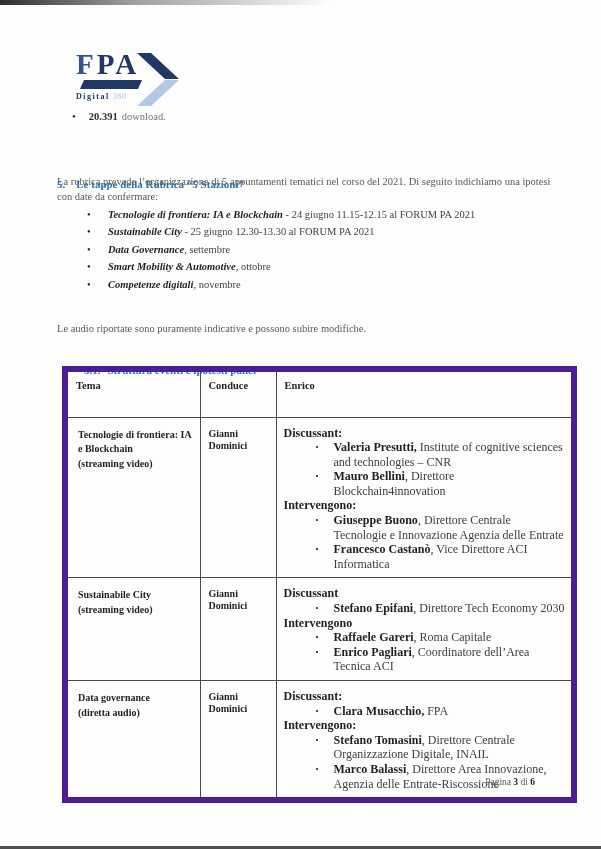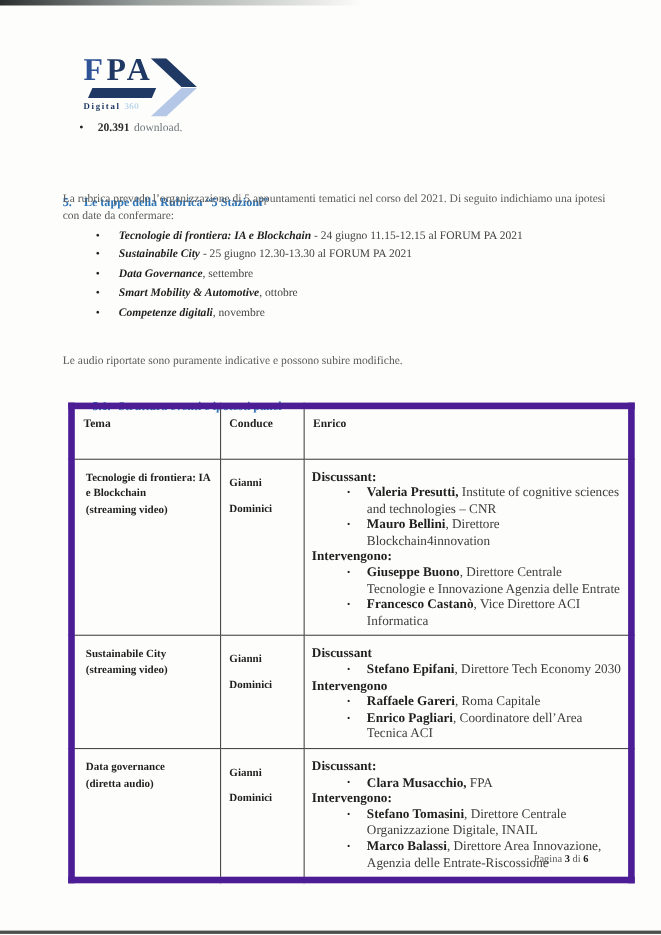--- a/index.html
+++ b/index.html
@@ -48,21 +48,21 @@
 
   
   table.events{position:absolute;left:62px;top:366px;width:509px;border-collapse:collapse;
     table-layout:fixed;border:6px solid #4c1d95;}
   table.events col.c1{width:135px;} table.events col.c2{width:76px;} table.events col.c3{width:298px;}
   table.events th,table.events td{border:1px solid #4a4a4a;vertical-align:top;text-align:left;}
   table.events th{font-size:10.5px;color:#1f1f1f;padding:8px 6px 6px 8px;font-weight:bold;}
   tr.hdr{height:48px;}
   tr.r0{height:128px;} tr.r1{height:97px;} tr.r2{height:114px;}
   td.tema{font-weight:bold;color:#1f1f1f;font-size:10px;line-height:14.5px;padding:10px 3px 6px 10px;}
-  td.cond{font-weight:bold;color:#1f1f1f;font-size:10px;line-height:23px;padding:10px 6px 6px 8px;}
+  td.cond{font-weight:bold;color:#1f1f1f;font-size:10px;line-height:12px;padding:10px 6px 6px 8px;}
   td.osp{font-size:12px;line-height:14.6px;padding:8px 5px 6px 7px;color:#3d3d3d;}
   .group-label{font-weight:bold;color:#1f1f1f;}
   ul.guests{margin:0;padding:0;list-style:none;}
   ul.guests li{position:relative;padding-left:50px;}
   ul.guests li::before{content:"•";position:absolute;left:32px;top:0;font-size:8.5px;color:#1f1f1f;}
   .guest-name{font-weight:bold;color:#1f1f1f;}
 
   
   .footer{position:absolute;right:66px;top:777px;font-size:9.5px;color:#595959;}
   .footer b{color:#1f1f1f;}

